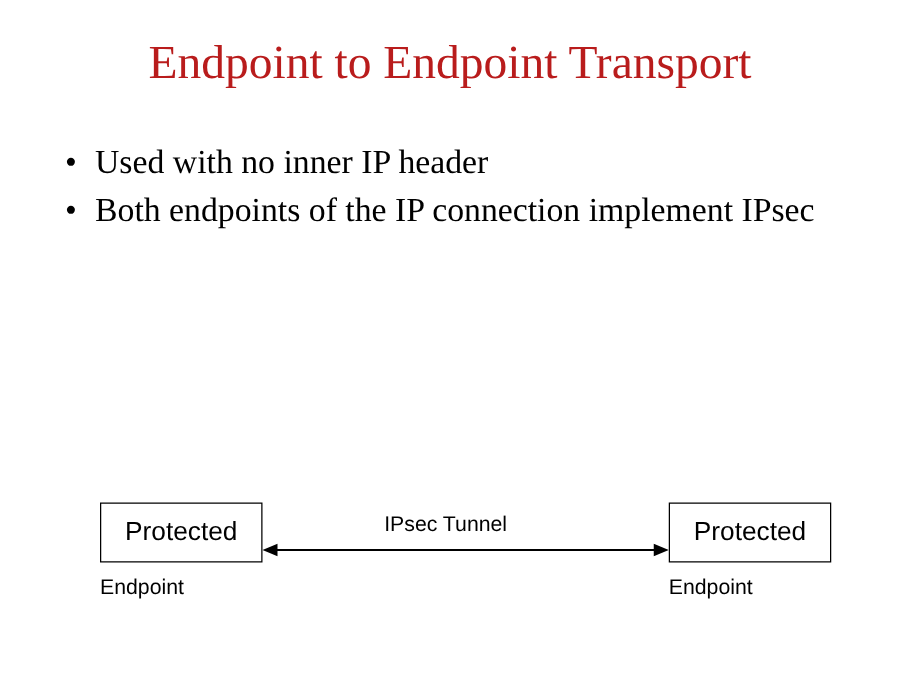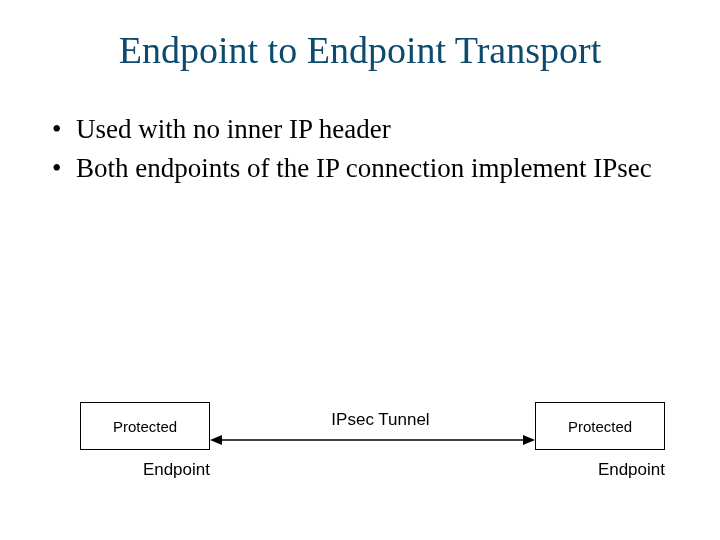--- a/index.html
+++ b/index.html
@@ -11,21 +11,21 @@
     color: #000;
     position: relative;
     overflow: hidden;
   }
   .slide {
     width: 100%;
     height: 100%;
     padding: 20px 40px 30px 40px;
   }
   .title {
-    color: #0c4a6e;
+    color: #b91c1c;
     font-size: 38px;
     text-align: center;
     font-weight: normal;
     margin-top: 8px;
     margin-bottom: 40px;
   }
   .bullets {
     font-size: 27px;
     line-height: 1.3;
     list-style: none;
@@ -52,38 +52,38 @@
   .box {
     position: absolute;
     border: 1.5px solid #000;
     width: 130px;
     height: 48px;
     background: #fff;
     display: flex;
     align-items: center;
     justify-content: center;
     font-family: Arial, Helvetica, sans-serif;
-    font-size: 15px;
+    font-size: 21px;
     top: 0;
   }
   .box-left { left: 80px; }
   .box-right { left: 535px; }
   .endpoint-label {
     position: absolute;
     width: 130px;
-    text-align: right;
+    text-align: left;
     font-family: Arial, Helvetica, sans-serif;
     font-size: 17px;
     top: 58px;
   }
   .ep-left { left: 80px; }
   .ep-right { left: 535px; }
   .tunnel-label {
     position: absolute;
-    left: 218px;
+    left: 194px;
     width: 325px;
     text-align: center;
     font-family: Arial, Helvetica, sans-serif;
     font-size: 17px;
     top: 8px;
   }
   .arrow-svg {
     position: absolute;
     left: 210px;
     top: 28px;

